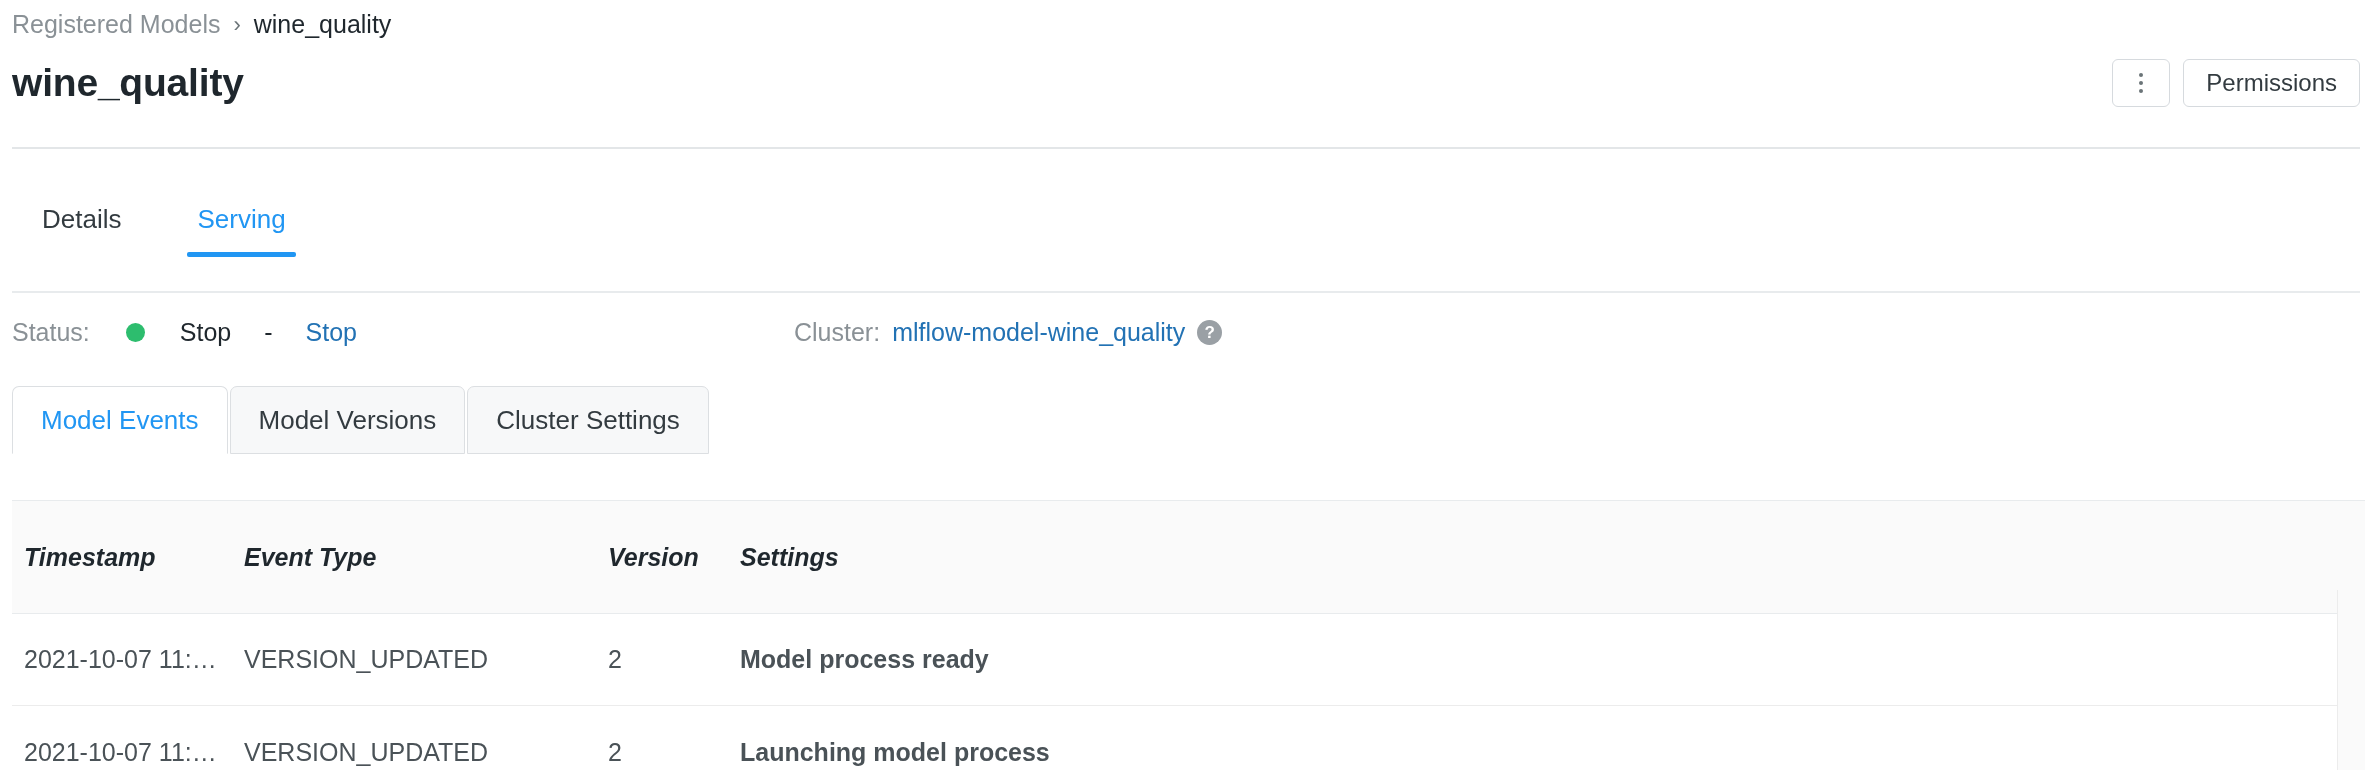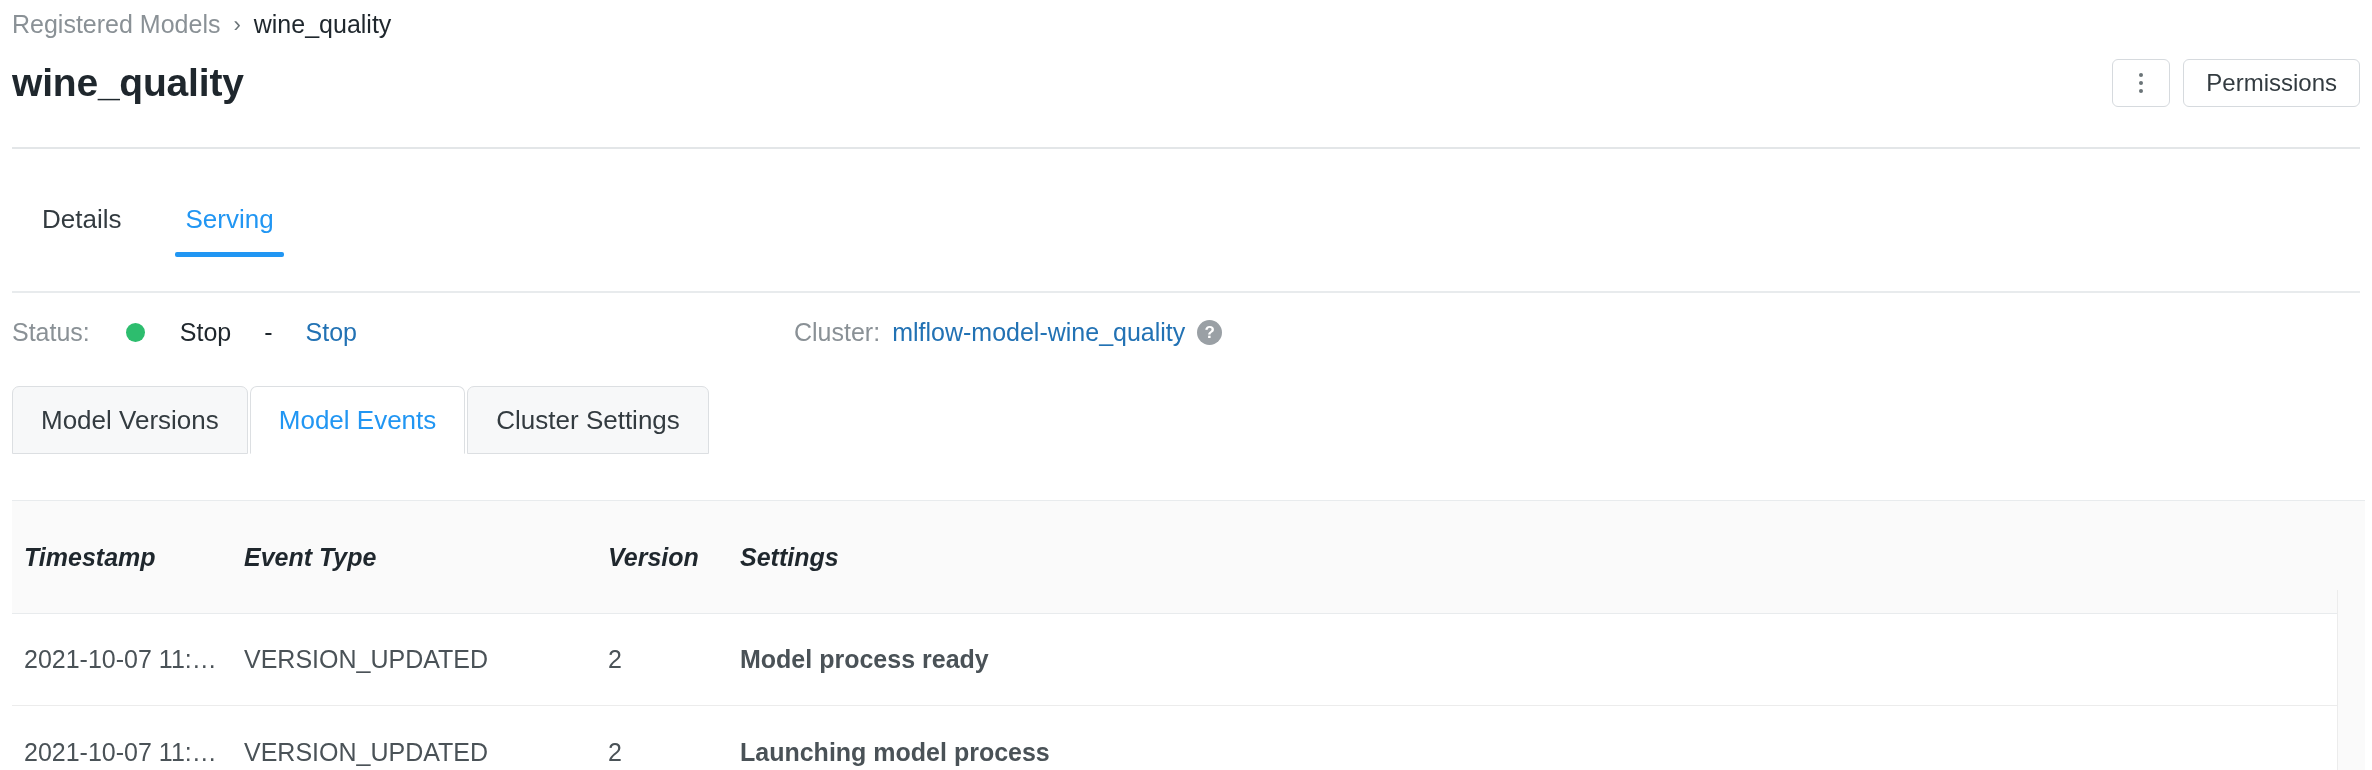--- a/index.html
+++ b/index.html
@@ -110,21 +110,21 @@
   }
 
   
   .tabs {
     position: absolute;
     left: 12px;
     top: 196px;
     height: 72px;
     display: flex;
     align-items: flex-start;
-    gap: 4px;
+    gap: 16px;
     text-align: center;
   }
   .tab {
     font-size: 26px;
     color: #333b40;
     padding: 8px 30px 22px 30px;
     cursor: pointer;
     position: relative;
     white-space: nowrap;
   }
@@ -324,22 +324,22 @@
     <span class="link">Stop</span>
   </div>
   <div class="meta-block meta-cluster">
     <span class="meta-label">Cluster:</span>
     <span class="link-blue">mlflow-model-wine_quality</span>
     <span class="help-icon">?</span>
   </div>
 </div>
 
 <div class="subtabs">
+  <div class="subtab active">Model Events</div>
   <div class="subtab">Model Versions</div>
-  <div class="subtab active">Model Events</div>
   <div class="subtab">Cluster Settings</div>
 </div>
 
 <div class="table-wrap">
   <div class="table-head">
     <div class="cell col-ts">Timestamp</div>
     <div class="cell col-type">Event Type</div>
     <div class="cell col-version">Version</div>
     <div class="cell col-msg">Settings</div>
   </div>

